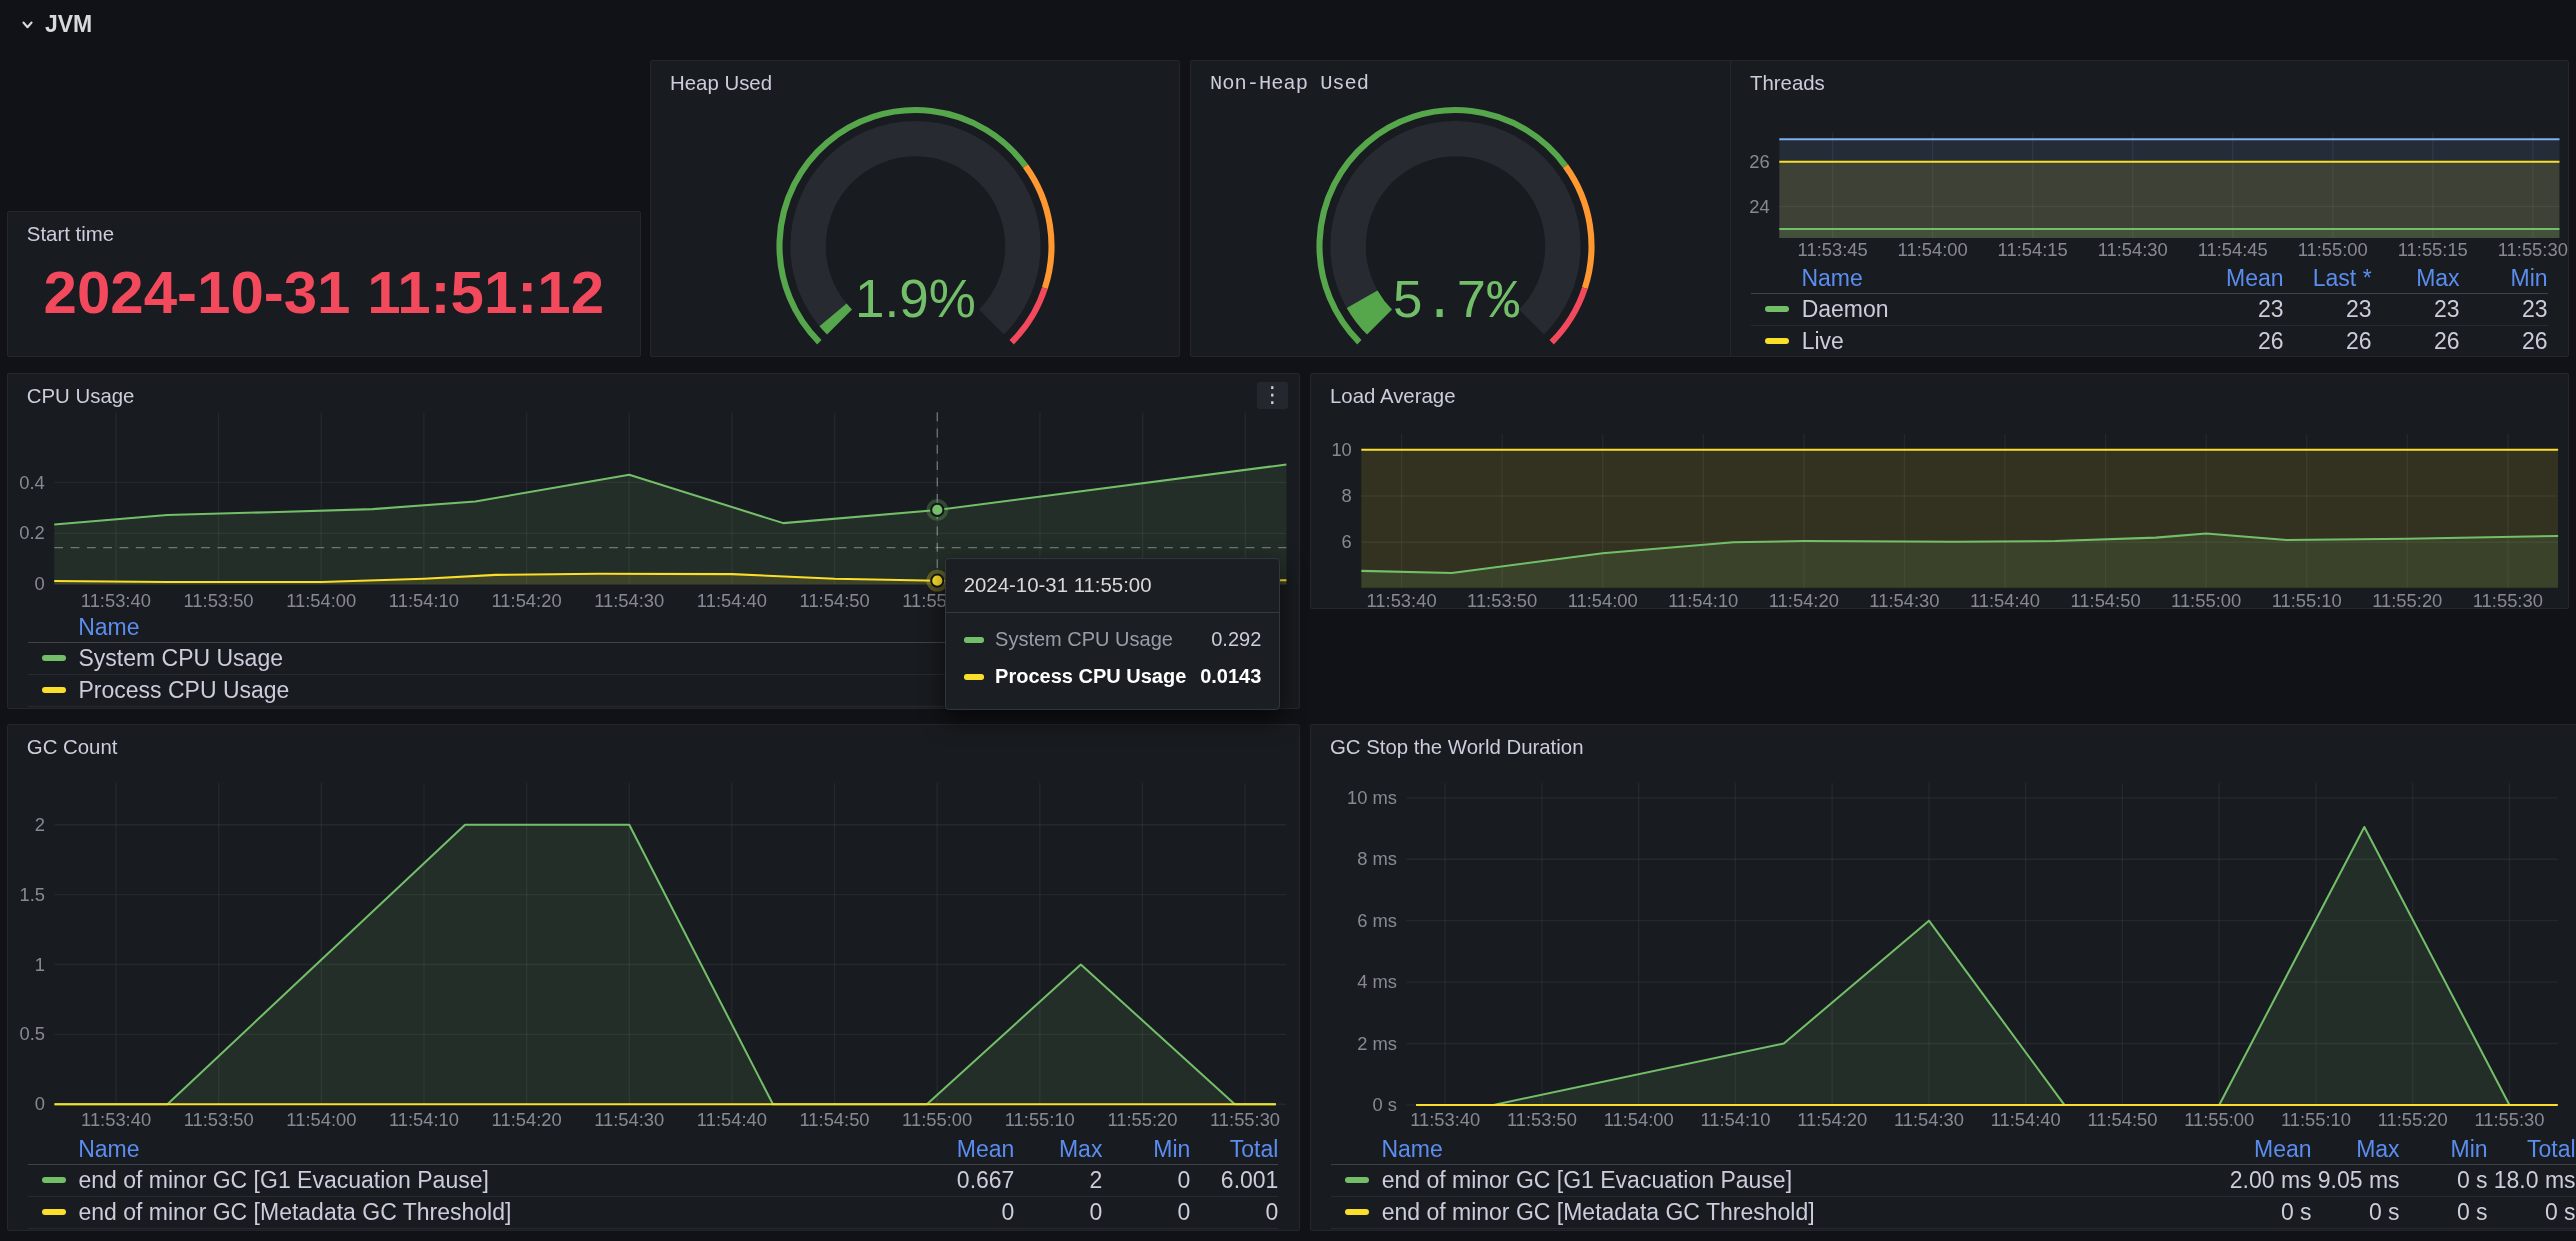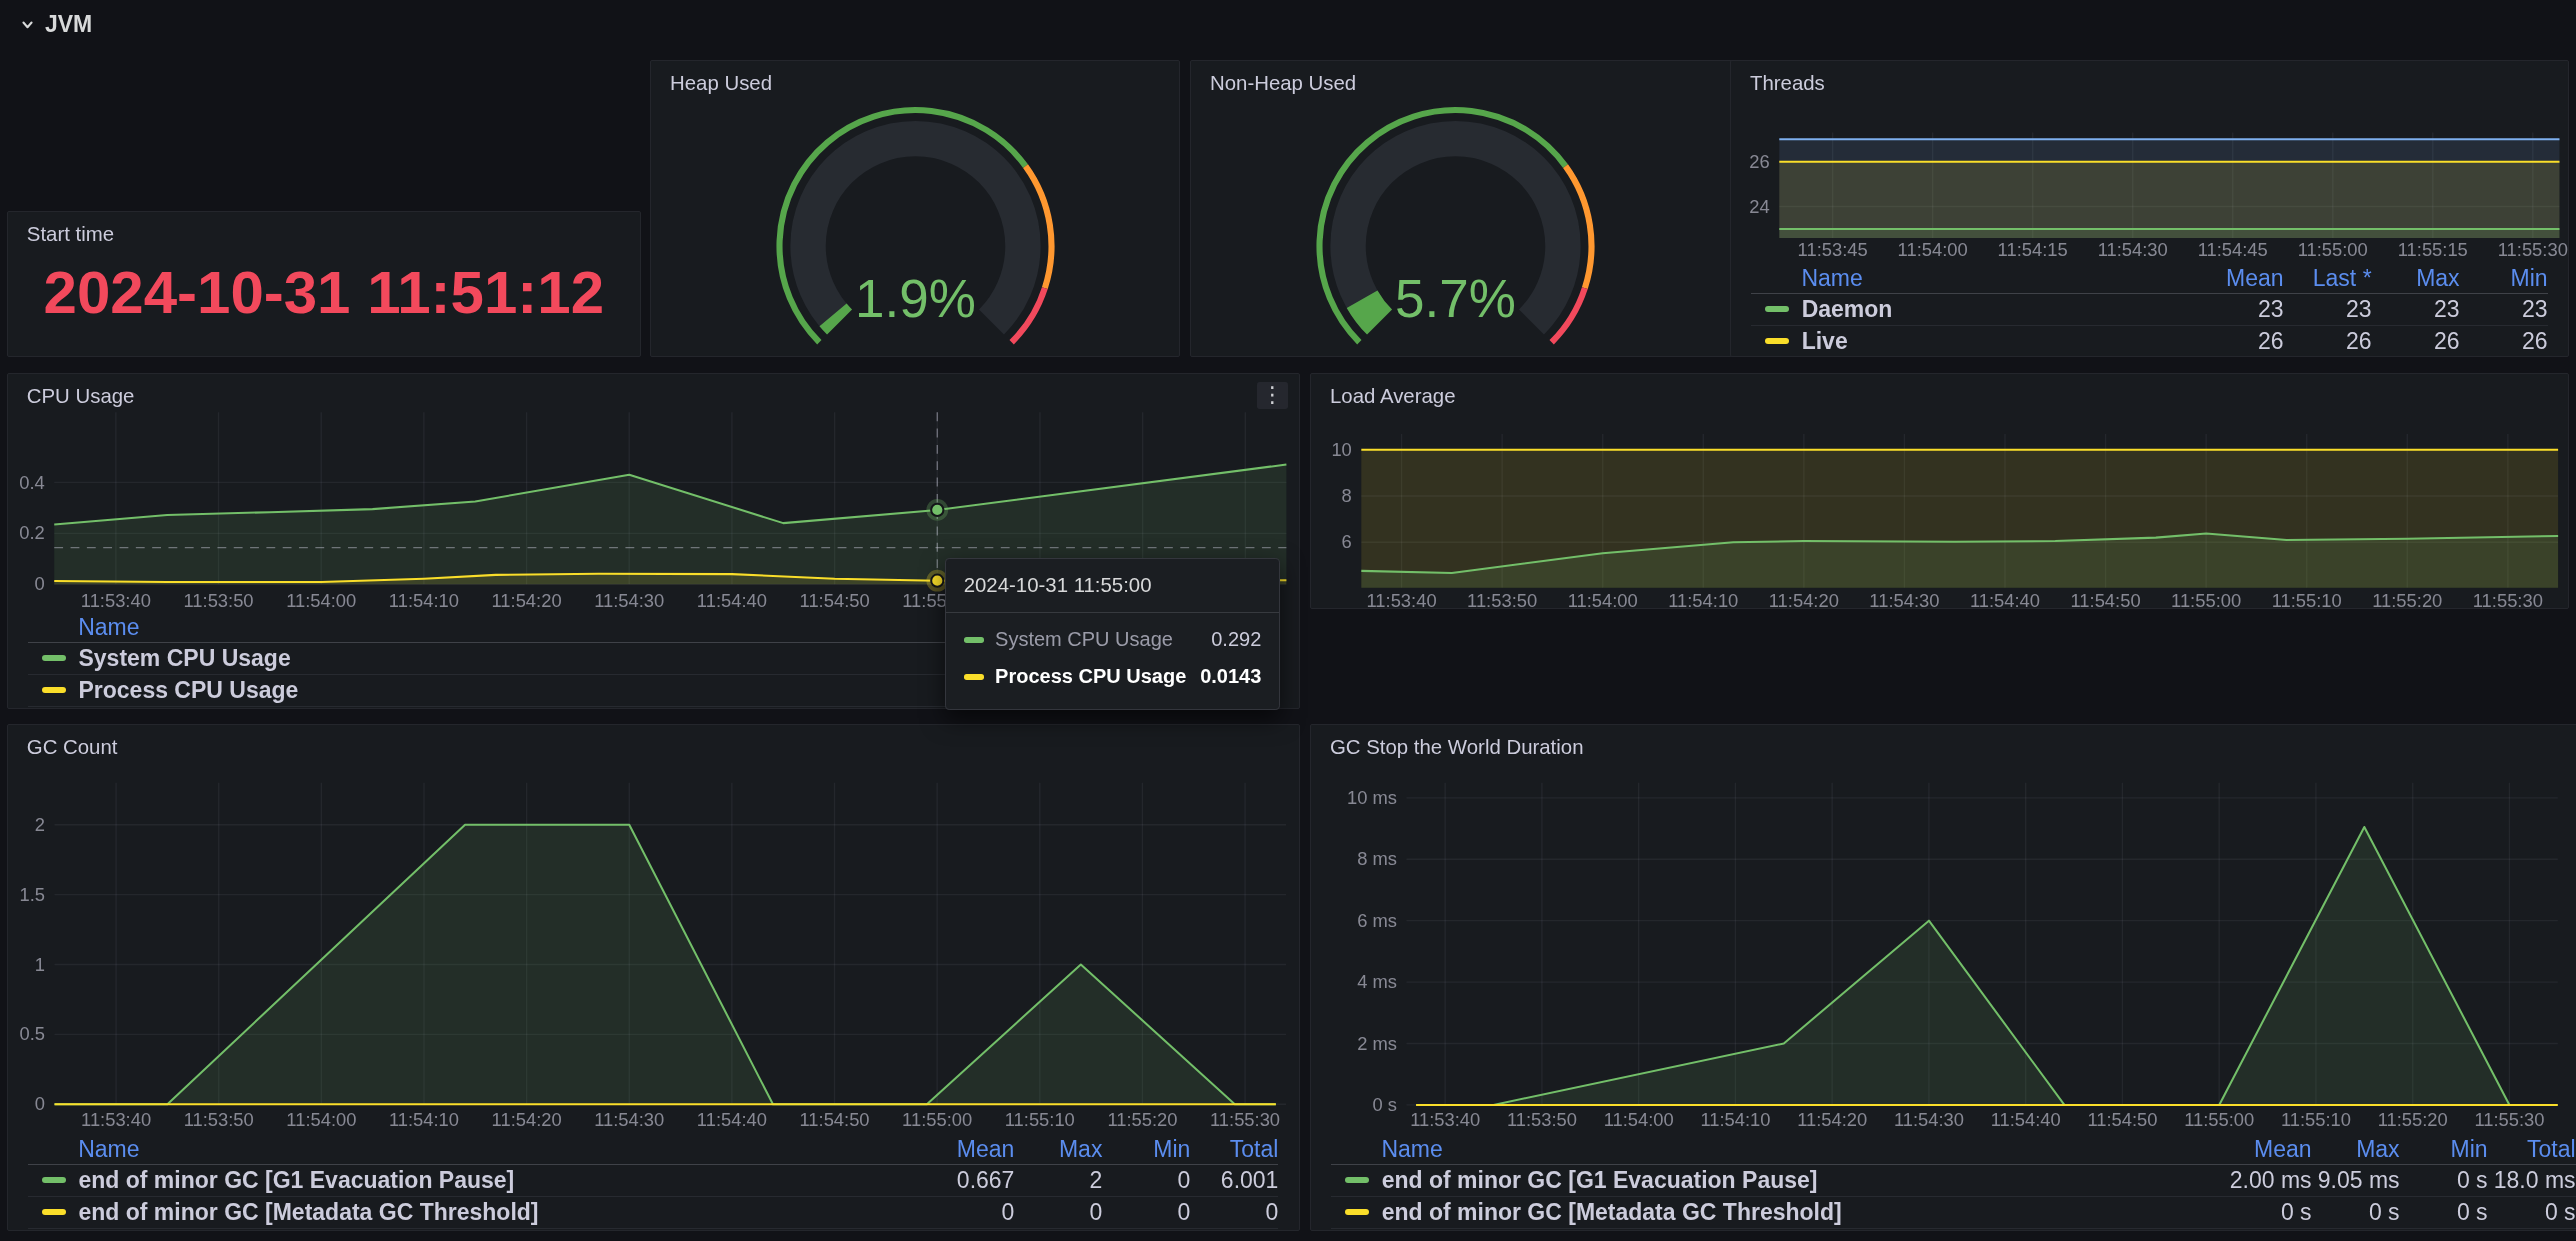--- a/index.html
+++ b/index.html
@@ -9,21 +9,21 @@
 
   .row-header { position:absolute; left:17.7px; top:11px; display:flex; align-items:center; gap:8.2px; cursor:pointer; }
   .row-header span { color:#D8D9DA; font-size:23px; font-weight:600; }
 
   .panel { position:absolute; background:#181B1F; border:0.7px solid #24262C; border-radius:2px; overflow:hidden; }
   .panel-title { position:absolute; left:19px; top:11px; font-size:20.4px; font-weight:500; color:#CCCCDC; z-index:3; }
 
   #p-uptime   { left:6.8px;   top:60px;   width:634px;  height:139px; }
   #p-start    { left:6.8px;   top:211px;  width:634px;  height:146px; }
   #p-heap     { left:650px;  top:60px;   width:530px;  height:297px;padding-left:34px; }
-  #p-nonheap  { left:1190px; top:60px;   width:618px;  height:297px; }
+  #p-nonheap  { left:1190px; top:60px;   width:618px;  height:297px;font-family:Liberation Mono, monospace; }
   #p-threads  { left:1730px; top:60px;   width:839px; height:297px; }
   #p-cpu      { left:6.8px;   top:373px;  width:1293px; height:336px; }
   #p-load     { left:1310px; top:373px;  width:1259px; height:236px; }
   #p-gcc      { left:6.8px;   top:724px; width:1293px; height:507px; }
   #p-gcstw    { left:1310px; top:724px; width:1287px; height:507px; }
 
   .stat-body { position:absolute; inset:0; display:flex; align-items:center; justify-content:center; padding-top:17.7px; }
   .stat-value { font-size:68px; font-weight:500; line-height:1; }
   .stat-unit  { font-size:38px; font-weight:500; margin-left:9.5px; line-height:1; }
   .stat-date  { font-size:60px; font-weight:500; line-height:1; white-space:nowrap; }
@@ -32,21 +32,21 @@
   .chart-host svg { position:absolute; left:0; top:0; }
 
   .kebab { position:absolute; right:11px; top:8.2px; width:31px; height:27px; background:#25272E;
            border-radius:2.7px; color:#CFD0D4; font-size:22px; line-height:26px; text-align:center; z-index:4; cursor:pointer; }
 
   .legend { position:absolute; left:20.4px; right:20.4px; z-index:2; font-size:23px; }
   .lg-head { display:flex; align-items:center; height:28.6px; border-bottom:0.7px solid rgba(204,204,220,0.22); color:#5B8DEF; }
   .lg-head .lg-name { padding-left:50px; }
   .lg-row { display:flex; align-items:center; border-bottom:0.7px solid rgba(204,204,220,0.09); color:#CCCCDC; }
   .lg-dash { width:24.5px; height:6.8px; border-radius:3.4px; margin-left:13.6px; flex:none; }
-  .lg-label { margin-left:12.2px; white-space:nowrap;font-weight:bold; }
+  .lg-label { margin-left:12.2px; white-space:nowrap; }
   .lg-sp { flex:1; }
   .lg-cell { width:88px; text-align:right; flex:none; white-space:nowrap; }
 
   .tooltip { position:absolute; left:945px; top:558px; width:335px; background:#1B1E22;
              border:0.7px solid #34363D; border-radius:4.1px; box-shadow:0 8.2px 23px rgba(0,0,0,0.6); z-index:50; }
   .tt-title { padding:15px 17.7px; font-size:20.4px; color:#D8D9DA; border-bottom:0.7px solid rgba(204,204,220,0.16); }
   .tt-rows { padding:8.2px 17.7px 13.6px 17.7px; }
   .tt-row { display:flex; align-items:center; height:37px; font-size:20px; }
   .tt-dash { width:20.4px; height:6.1px; border-radius:2.7px; flex:none; }
   .tt-label { margin-left:11px; color:rgba(204,204,220,0.72); flex:1; white-space:nowrap; }

